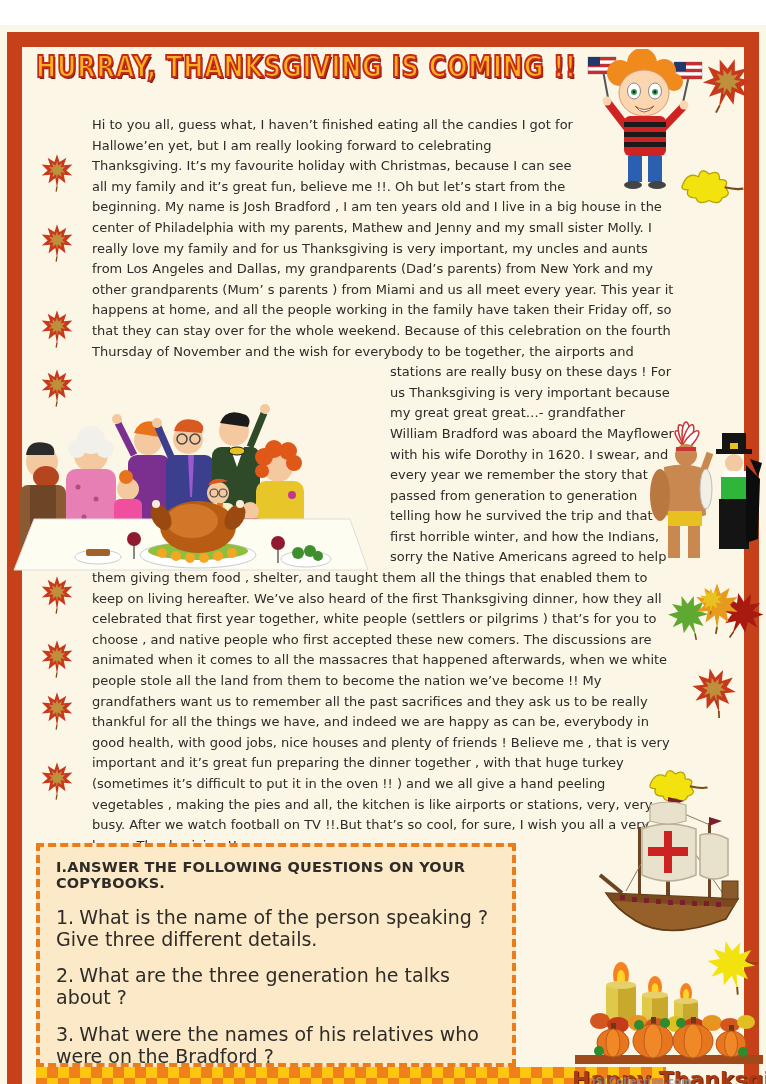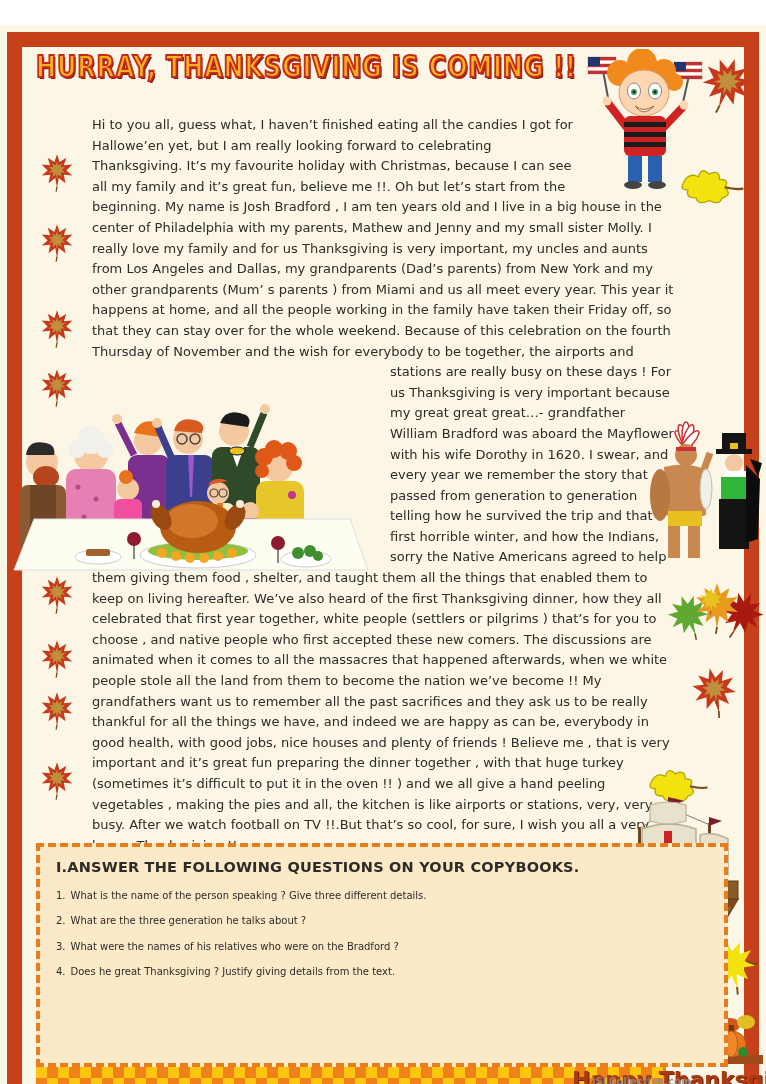--- a/index.html
+++ b/index.html
@@ -12,24 +12,24 @@
   .frame-bottom{left:7px;top:1063px;width:752px;height:16px;}
   .title{position:absolute;left:36px;top:24px;width:700px;font-size:30px;font-weight:bold;
          letter-spacing:1px;color:#FFB01E;-webkit-text-stroke:2.2px #C22A1A;
          text-shadow:2px 2px 0 #8a1c10;transform:scaleX(.80);transform-origin:left top;white-space:nowrap;}
   .passage{position:absolute;left:92px;top:90px;width:584px;font-size:13px;line-height:20.6px;
            text-align:left;}
   .spacer-boy{float:right;width:92px;height:76px;}
   .spacer-family{float:left;width:288px;height:200px;margin:2px 10px 2px 0;}
   .deco{position:absolute;}
   .leafL{position:absolute;left:40px;width:34px;height:44px;}
-  .qbox{position:absolute;left:36px;top:818px;width:692px;height:224px;box-sizing:border-box;
+  .qbox{position:absolute;left:36px;top:818px;width:480px;height:224px;box-sizing:border-box;
         background:#FBE9C8;border:4px dashed #E87D1E;padding:12px 16px;}
   .qheader{font-size:14.5px;font-weight:bold;letter-spacing:.2px;}
-  .qitem{font-size:10px;margin-top:14.5px;}
+  .qitem{font-size:19px;margin-top:14.5px;}
   .qnum{margin-right:5px;}
   .checker{position:absolute;left:36px;top:1042px;width:630px;height:22px;z-index:2;
            background:repeating-conic-gradient(#F08019 0% 25%, #FFC610 0% 50%);background-size:22px 22px;}
   .happy{position:absolute;left:572px;top:1042px;z-index:5;font-size:22px;font-weight:bold;
          color:#A93A12;text-shadow:1px 1px 0 #6e2209;white-space:nowrap;}
   .watermark{position:absolute;left:592px;top:1051px;z-index:6;font-size:10px;font-weight:bold;
              color:#8E8E8E;opacity:.85;white-space:nowrap;}
   svg{display:block;}
 </style>
 </head>

